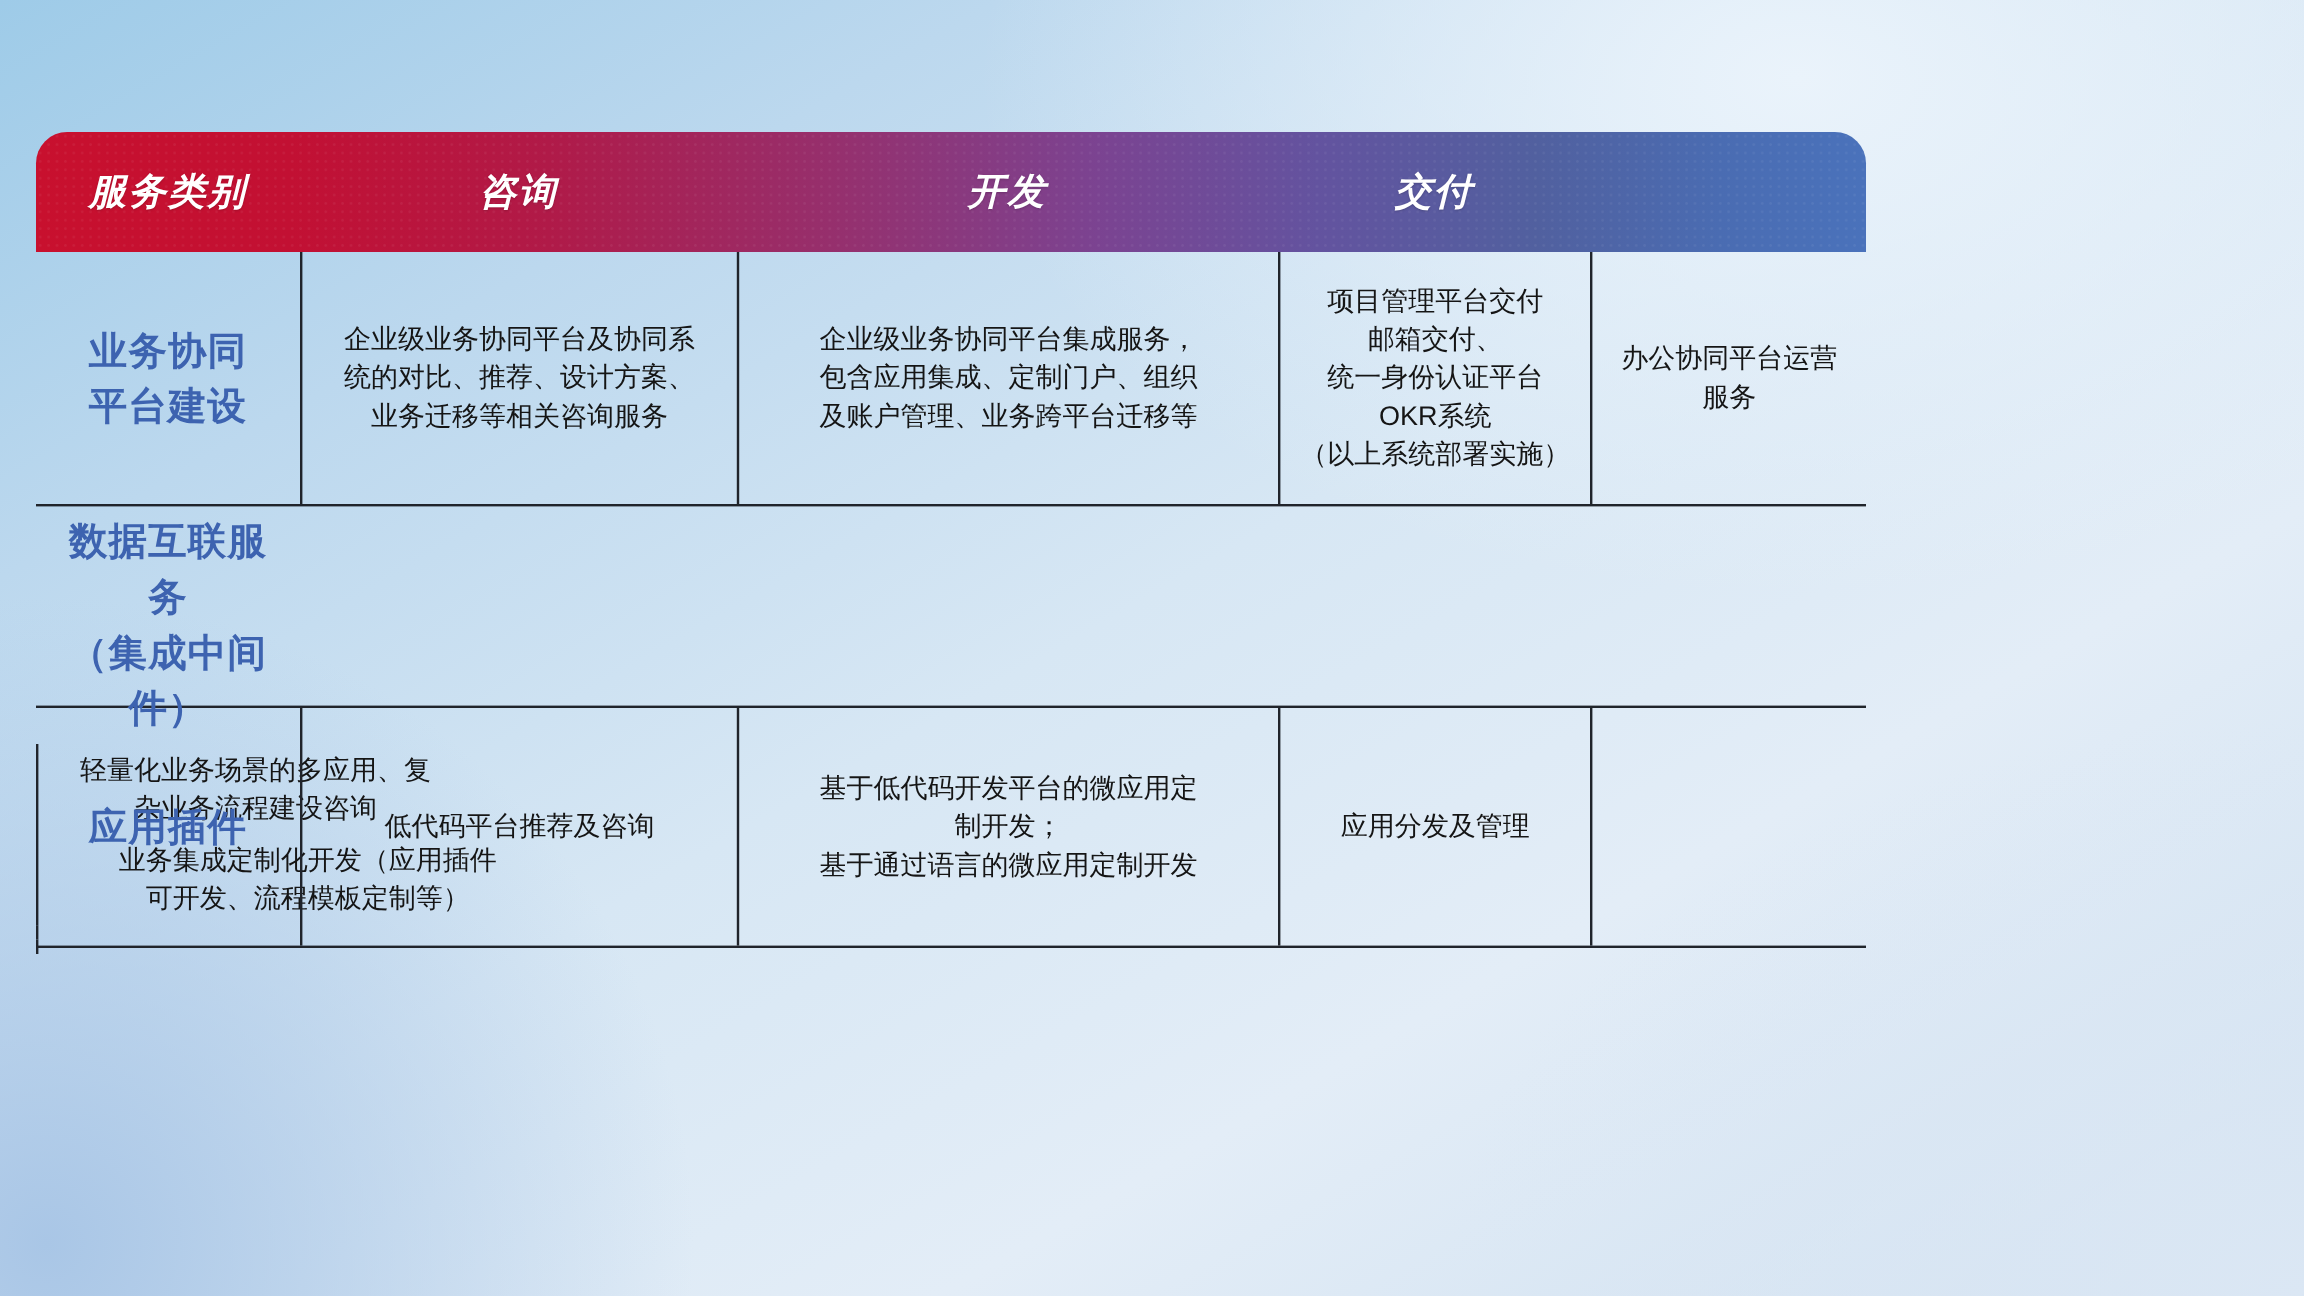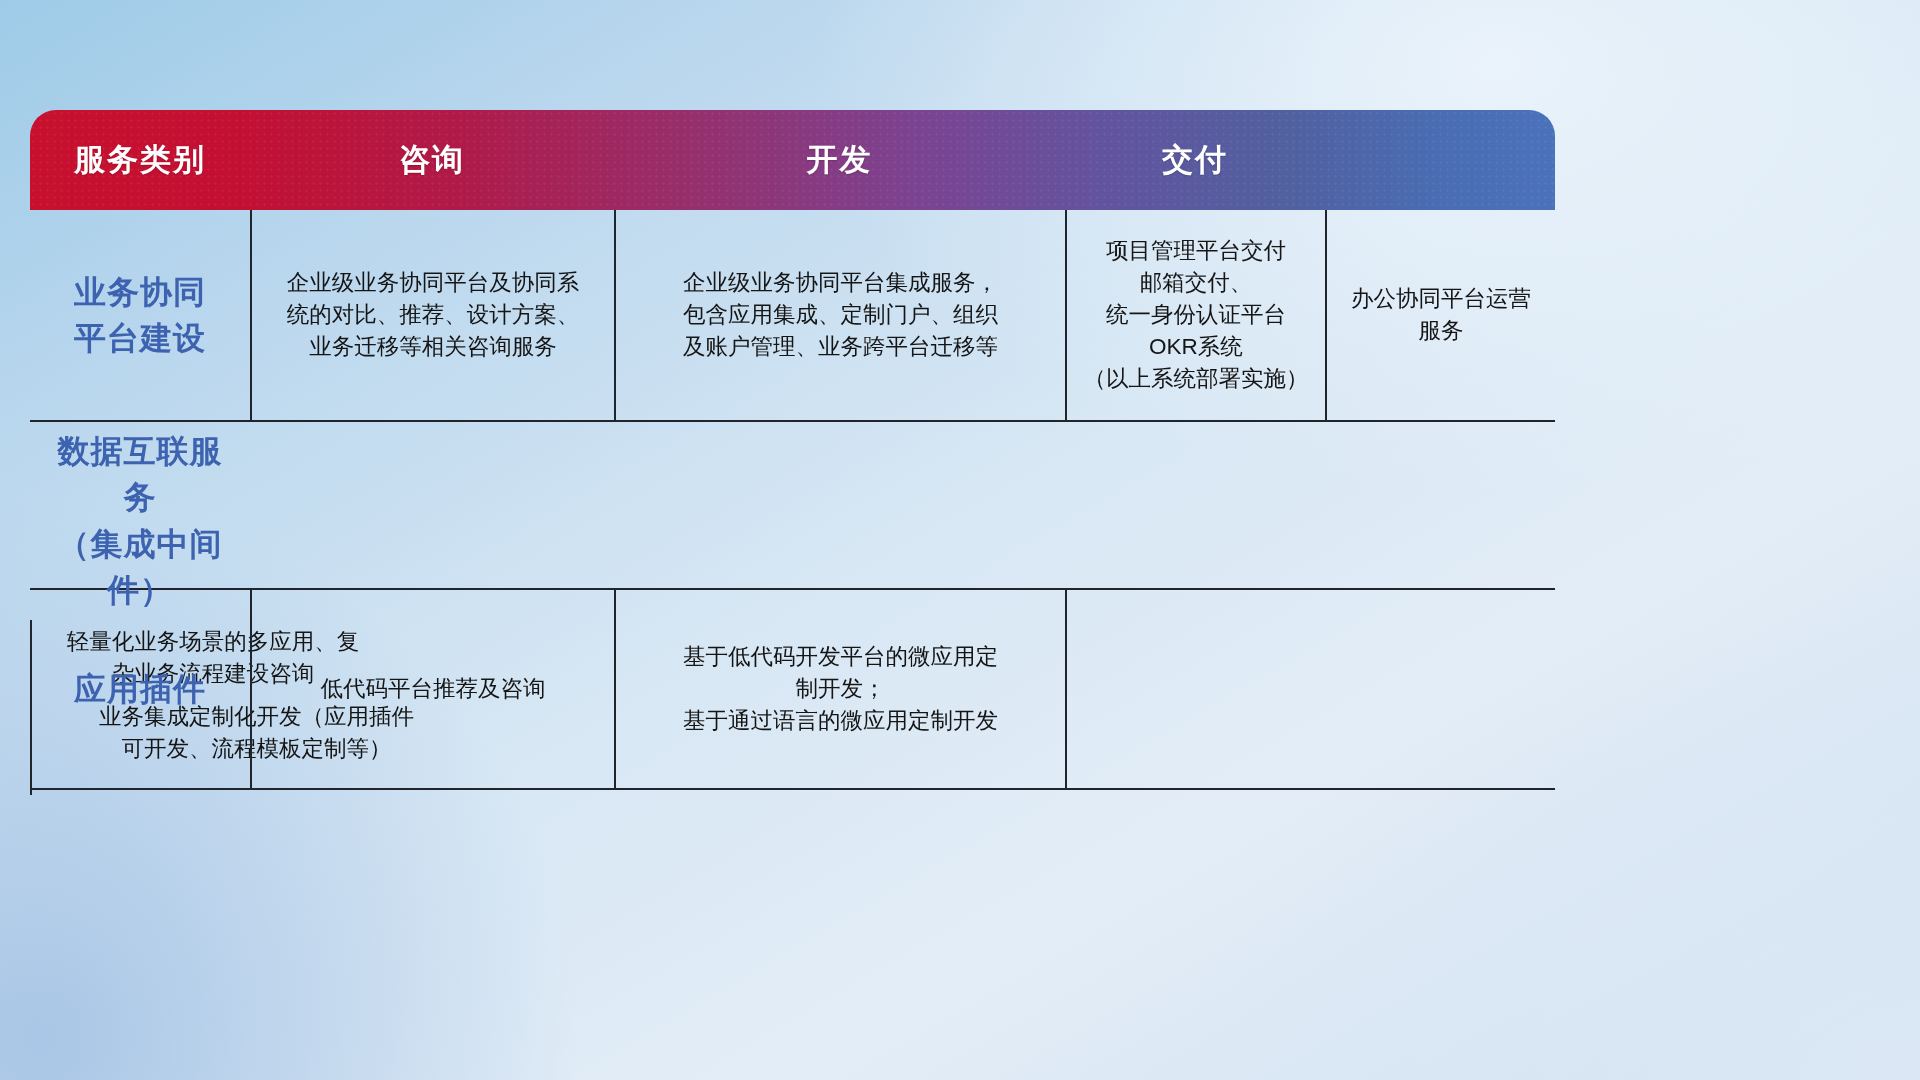--- a/index.html
+++ b/index.html
@@ -42,20 +42,21 @@
     content:"";position:absolute;inset:0;
     background-image:radial-gradient(rgba(255,255,255,.10) 1px, transparent 1.2px);
     background-size:7px 7px;
     opacity:.55;pointer-events:none;
   }
   .th{
     position:relative;z-index:2;
     color:#ffffff;font-weight:bold;font-size:31px;letter-spacing:2px;
     text-align:center;
     text-shadow:0 1px 2px rgba(0,0,0,.18);
+    font-style:italic;
   }
   .tbody{
     position:relative;
     height:580px;
     background:transparent;
   }
   .trow{
     display:flex;
     position:relative;
     box-sizing:border-box;
@@ -137,18 +138,19 @@
         <div class="td c3"></div>
         <div class="td c4"></div>
       </div>
 
       <div class="trow r3">
         <div class="td cat c0">应用插件</div>
         <div class="td c1">低代码平台推荐及咨询</div>
         <div class="td c2">基于低代码开发平台的微应用定
 制开发；
 基于通过语言的微应用定制开发</div>
+        <div class="td c3">应用分发及管理</div>
         <div class="td c4"></div>
       </div>
 
     </div>
   </div>
 </div>
 
 </body></html>

